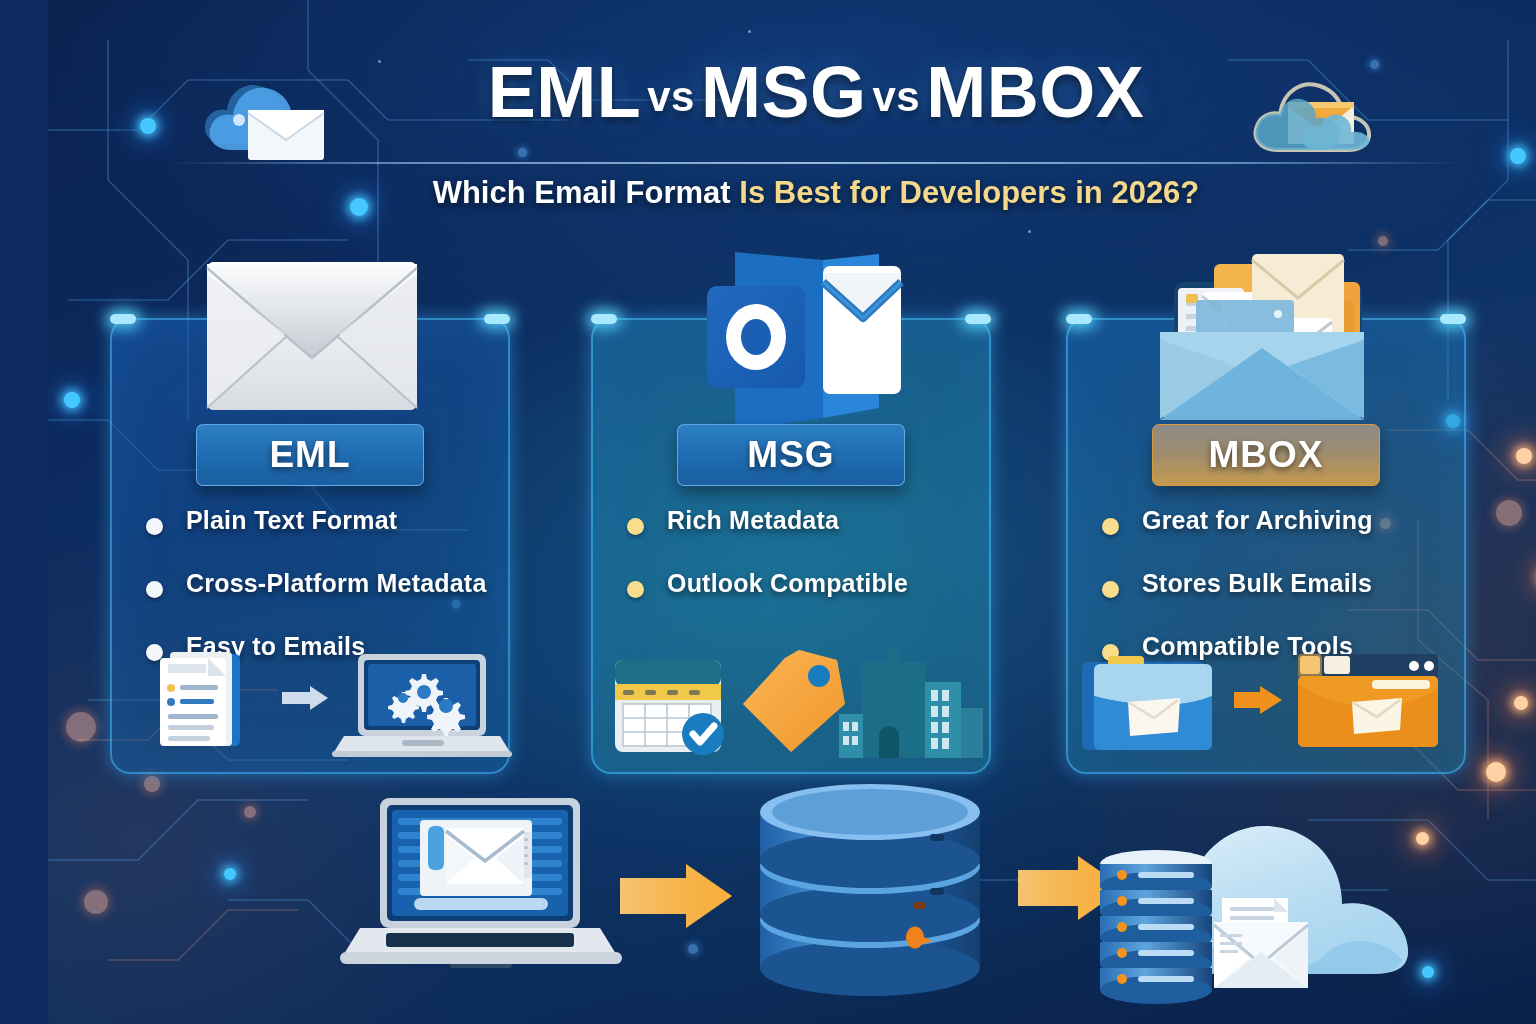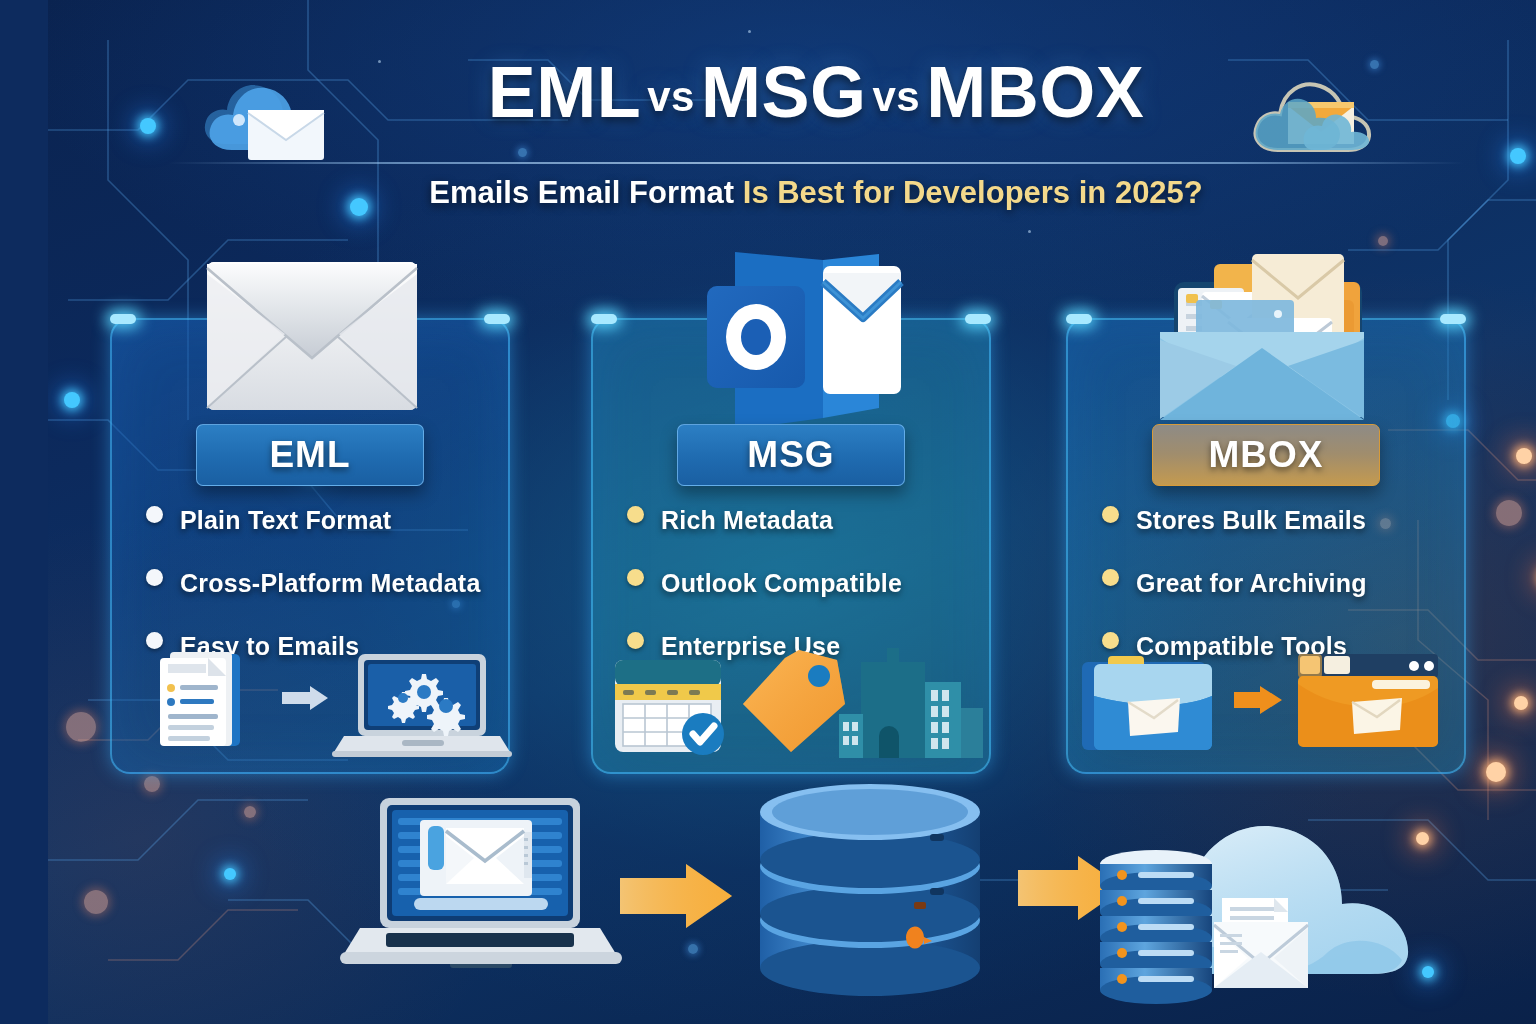--- a/index.html
+++ b/index.html
@@ -97,21 +97,21 @@
   .badge.blue {
     background: linear-gradient(180deg, #2c7fc4 0%, #1f6bb0 55%, #1a5fa2 100%);
     border: 1px solid rgba(130,200,255,.65);
   }
   .badge.bronze {
     background: linear-gradient(180deg, #8e8b86 0%, #a08d6d 48%, #c49a4f 100%);
     border: 1px solid #d79b3a;
   }
 
   .bullets { position: absolute; top: 186px; left: 34px; right: 18px; }
-  .bullet { display: flex; align-items: flex-start; margin-bottom: 34px; }
+  .bullet { display: flex; align-items: flex-end; margin-bottom: 34px; gap: 6px; }
   .dot { width: 17px; height: 17px; border-radius: 50%; flex: 0 0 17px; margin-right: 17px; box-shadow: 0 2px 4px rgba(0,0,0,.4); }
   .dot.white { background: #f4f7fb; }
   .dot.gold  { background: #f7dd8c; }
   .bullet-text {
     color: #ffffff; font-size: 25px; font-weight: bold; letter-spacing: .2px;
     text-shadow: 0 3px 6px rgba(0,0,0,.55);
   }
 
   .card-footer { position: absolute; bottom: 12px; left: 0; width: 100%; height: 118px; }
 
@@ -221,21 +221,21 @@
 
   <div class="head-rule"></div>
 
   <div class="title-wrap">
     <div class="main-title">
       <span>EML</span><span class="vs">vs</span><span>MSG</span><span class="vs">vs</span><span>MBOX</span>
     </div>
   </div>
 
   <div class="subtitle">
-    <span class="white">Emails Email Format </span><span class="gold">Is Best for Developers in 2025?</span>
+    <span class="white">Which Email Format </span><span class="gold">Is Best for Developers in 2026?</span>
   </div>
 
   <div class="card" id="card-eml">
 
     <div class="card-icon">
       <svg width="400" height="190" viewBox="0 0 400 190">
         <g transform="translate(95,14)">
           <rect x="0" y="0" width="210" height="148" rx="7" fill="#f3f4f6"></rect>
           <rect x="0" y="0" width="210" height="148" rx="7" fill="url(#envg)"></rect>
           <defs>
@@ -355,24 +355,20 @@
 
     <div class="bullets">
       <div class="bullet">
         <span class="dot gold"></span>
         <span class="bullet-text">Rich Metadata</span>
       </div>
       <div class="bullet">
         <span class="dot gold"></span>
         <span class="bullet-text">Outlook Compatible</span>
       </div>
-      <div class="bullet">
-        <span class="dot gold"></span>
-        <span class="bullet-text">Enterprise Use</span>
-      </div>
     </div>
 
     <div class="card-footer">
       <svg width="400" height="118" viewBox="0 0 400 118">
 
         <g transform="translate(18,12)">
           <rect x="4" y="6" width="106" height="92" rx="8" fill="#e9eef3"></rect>
           <rect x="4" y="6" width="106" height="26" rx="8" fill="#1d6f86"></rect>
           <rect x="4" y="30" width="106" height="16" fill="#f0c94a"></rect>
           <g fill="#7d7a53">
@@ -477,25 +473,25 @@
       </svg>
     </div>
 
     <div class="badge bronze">
       <span>MBOX</span>
     </div>
 
     <div class="bullets">
       <div class="bullet">
         <span class="dot gold"></span>
+        <span class="bullet-text">Great for Archiving</span>
+      </div>
+      <div class="bullet">
+        <span class="dot gold"></span>
         <span class="bullet-text">Stores Bulk Emails</span>
-      </div>
-      <div class="bullet">
-        <span class="dot gold"></span>
-        <span class="bullet-text">Great for Archiving</span>
       </div>
       <div class="bullet">
         <span class="dot gold"></span>
         <span class="bullet-text">Compatible Tools</span>
       </div>
     </div>
 
     <div class="card-footer">
       <svg width="400" height="118" viewBox="0 0 400 118">
 

